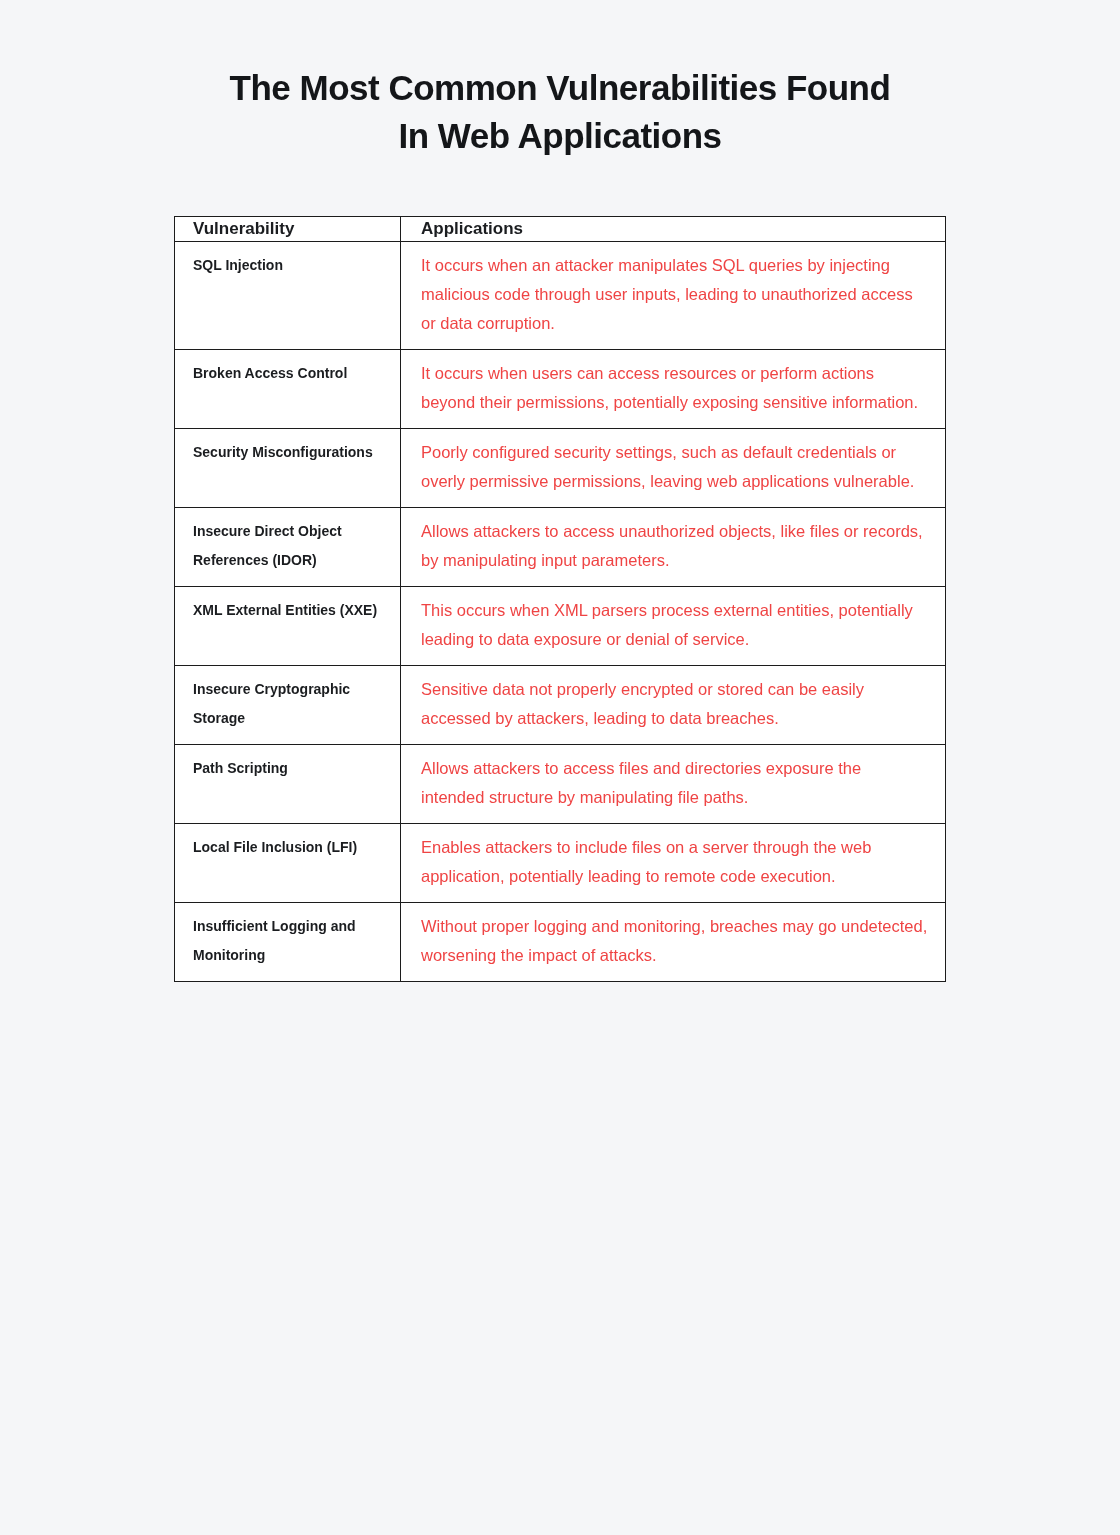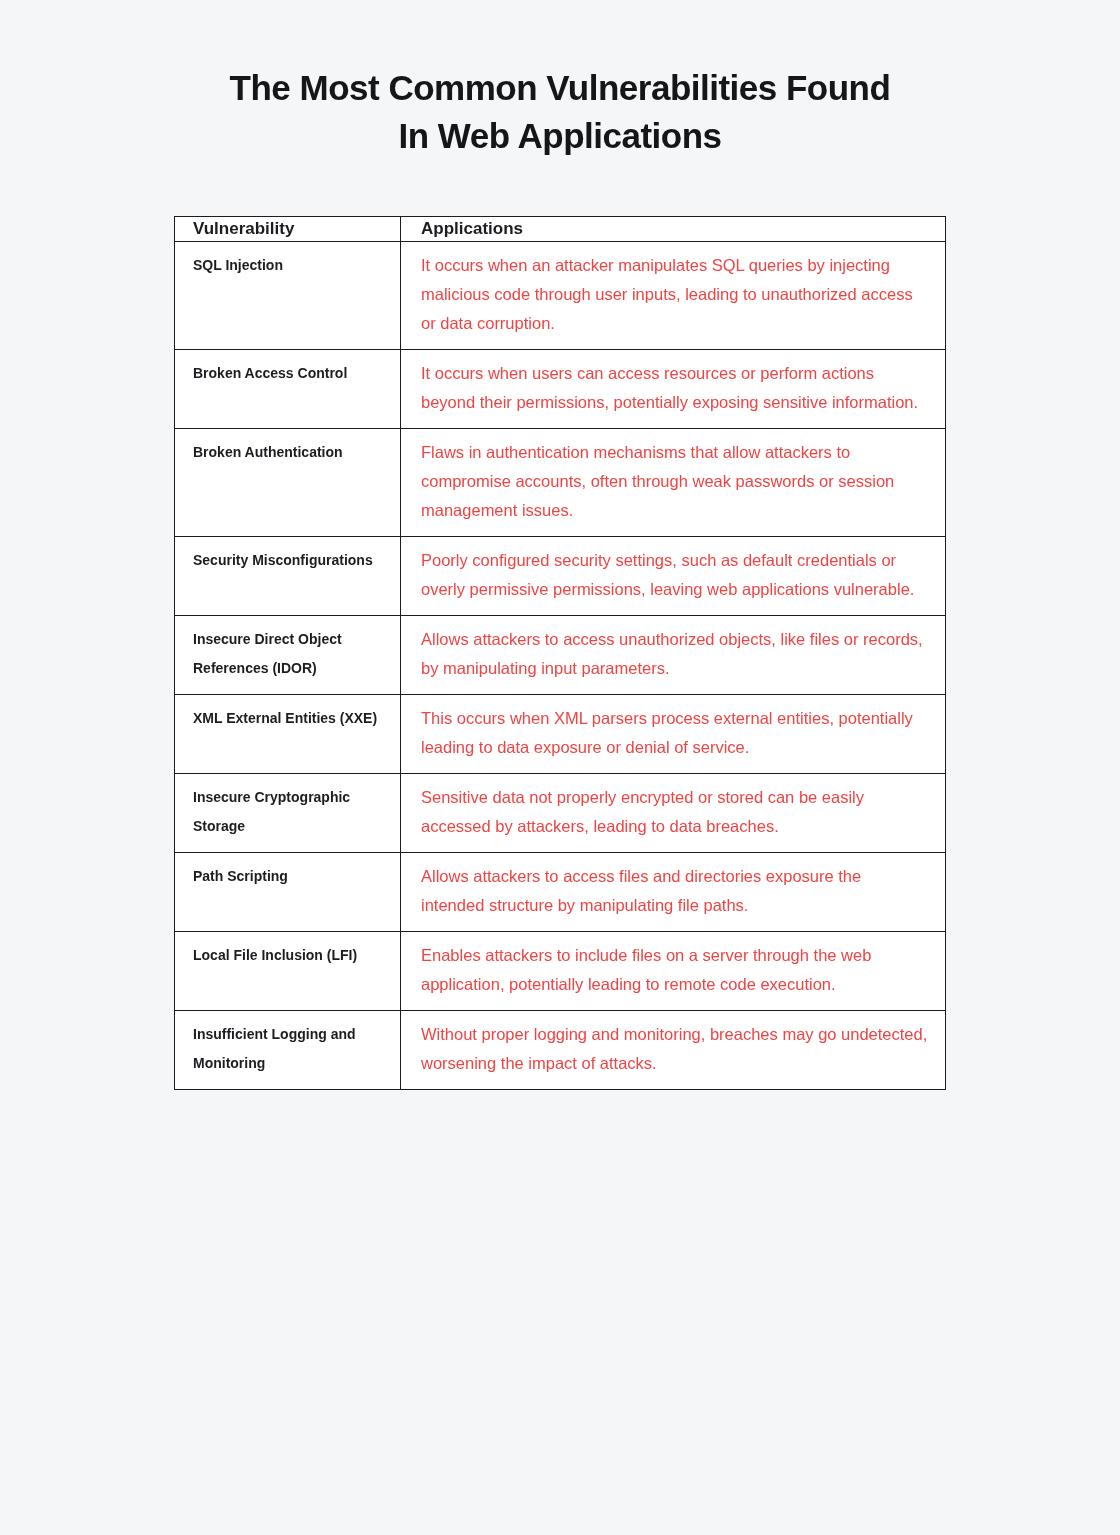--- a/index.html
+++ b/index.html
@@ -94,24 +94,20 @@
     <tbody>
         <tr>
           <th scope="row">SQL Injection</th>
           <td>It occurs when an attacker manipulates SQL queries by injecting malicious code through user inputs, leading to unauthorized access or data corruption.</td>
         </tr>
         <tr>
           <th scope="row">Broken Access Control</th>
           <td>It occurs when users can access resources or perform actions beyond their permissions, potentially exposing sensitive information.</td>
         </tr>
         <tr>
-          <th scope="row">Broken Authentication</th>
-          <td>Flaws in authentication mechanisms that allow attackers to compromise accounts, often through weak passwords or session management issues.</td>
-        </tr>
-        <tr>
           <th scope="row">Security Misconfigurations</th>
           <td>Poorly configured security settings, such as default credentials or overly permissive permissions, leaving web applications vulnerable.</td>
         </tr>
         <tr>
           <th scope="row">Insecure Direct Object References (IDOR)</th>
           <td>Allows attackers to access unauthorized objects, like files or records, by manipulating input parameters.</td>
         </tr>
         <tr>
           <th scope="row">XML External Entities (XXE)</th>
           <td>This occurs when XML parsers process external entities, potentially leading to data exposure or denial of service.</td>

